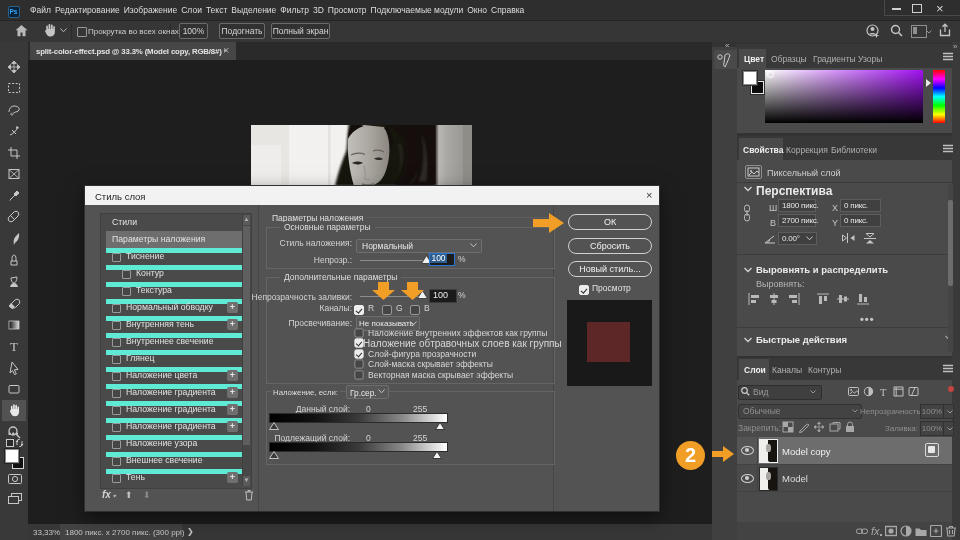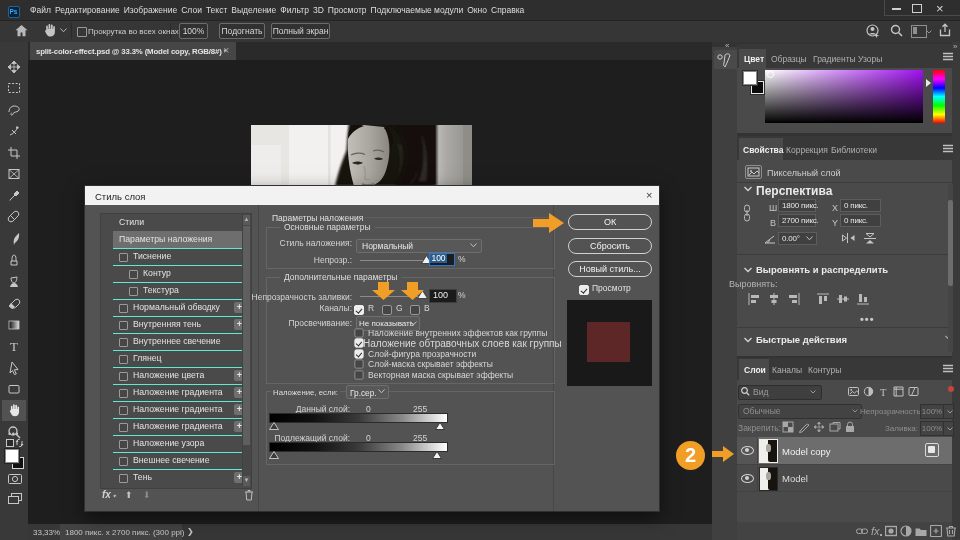--- a/index.html
+++ b/index.html
@@ -379,21 +379,21 @@
         </svg>
       </div>
 
   <div class="abs" style="left:25px;top:212px;width:215px;height:1px;background:#3c3c3c;"></div>
   <div class="abs" style="left:32px;top:225px;width:8px;height:6px;">
         <svg width="8" height="6">
           <path d="M0.5 1L4 4.5L7.5 1" stroke="#d5d5d5" stroke-width="1.3" fill="none"></path>
         </svg>
       </div>
   <div class="abs" style="left:44px;top:222px;color:#eaeaea;font-size:9.5px;font-weight:bold;">Выровнять и распределить</div>
-  <div class="abs" style="left:17px;top:237px;color:#b5b5b5;font-size:9px;">Выровнять:</div>
+  <div class="abs" style="left:44px;top:237px;color:#b5b5b5;font-size:9px;">Выровнять:</div>
   <div id="alignicons" class="abs" style="left:36px;top:251px;width:150px;height:14px;">
         <div class="abs" style="left:0px;top:0;">
           <svg width="12" height="12">
             <path d="M1 0v12" stroke="#b9b9b9"></path>
             <rect x="3" y="2" width="8" height="3" fill="#b9b9b9"></rect>
             <rect x="3" y="7" width="5" height="3" fill="#b9b9b9"></rect>
           </svg>
         </div>
         <div class="abs" style="left:20px;top:0;">
           <svg width="12" height="12">
@@ -843,21 +843,21 @@
   <div class="abs" style="left:502px;top:136px;width:43px;height:40px;background:#5d2727;"></div>
 </div>
 
 <style>
   .cb-on{width:8px;height:8px;background:#ededed;border-radius:2px;border:1px solid #ededed;}
   .cb-on::after{content:"";position:absolute;left:2px;top:0.5px;width:2.5px;height:5px;border:solid #2b2b2b;border-width:0 1.4px 1.4px 0;transform:rotate(40deg);}
   .cb-off{width:8px;height:8px;background:#454545;border-radius:2px;border:1px solid #989898;}
   .btn{width:82px;height:14px;border:1px solid #d0d0d0;border-radius:8px;color:#f2f2f2;font-size:9px;text-align:center;line-height:14px;}
   .grad{width:177px;height:8px;border:1px solid #2b2b2b;
     background:linear-gradient(to right,#000 0%,#111 25%,#3a3a3a 50%,#8a8a8a 75%,#fff 100%);}
-  .srow{position:absolute;left:12px;width:141px;height:17px;border-bottom:1px solid #5eead4;color:#e3e3e3;font-size:8.7px;}
+  .srow{position:absolute;left:5px;width:141px;height:17px;border-bottom:5px solid #5eead4;color:#e3e3e3;font-size:8.7px;}
   .srow .bx{position:absolute;left:6px;top:4.5px;width:7px;height:7px;background:#464646;border:1px solid #9a9a9a;border-radius:1px;}
   .srow .lb{position:absolute;left:20px;top:3px;}
   .srow .plus{position:absolute;left:121px;top:2.5px;width:11px;height:11px;background:#6f6f6f;border-radius:2px;color:#e2e2e2;font-size:9px;line-height:11px;text-align:center;font-weight:bold;}
 </style>
 
 <div class="abs" style="left:372px;top:282px;width:23px;height:18px;">
 <svg width="23" height="18">
         <path d="M6 0h11v8h6L11.5 18L0 8h6z" fill="#f09e26"></path>
       </svg>
     </div>

